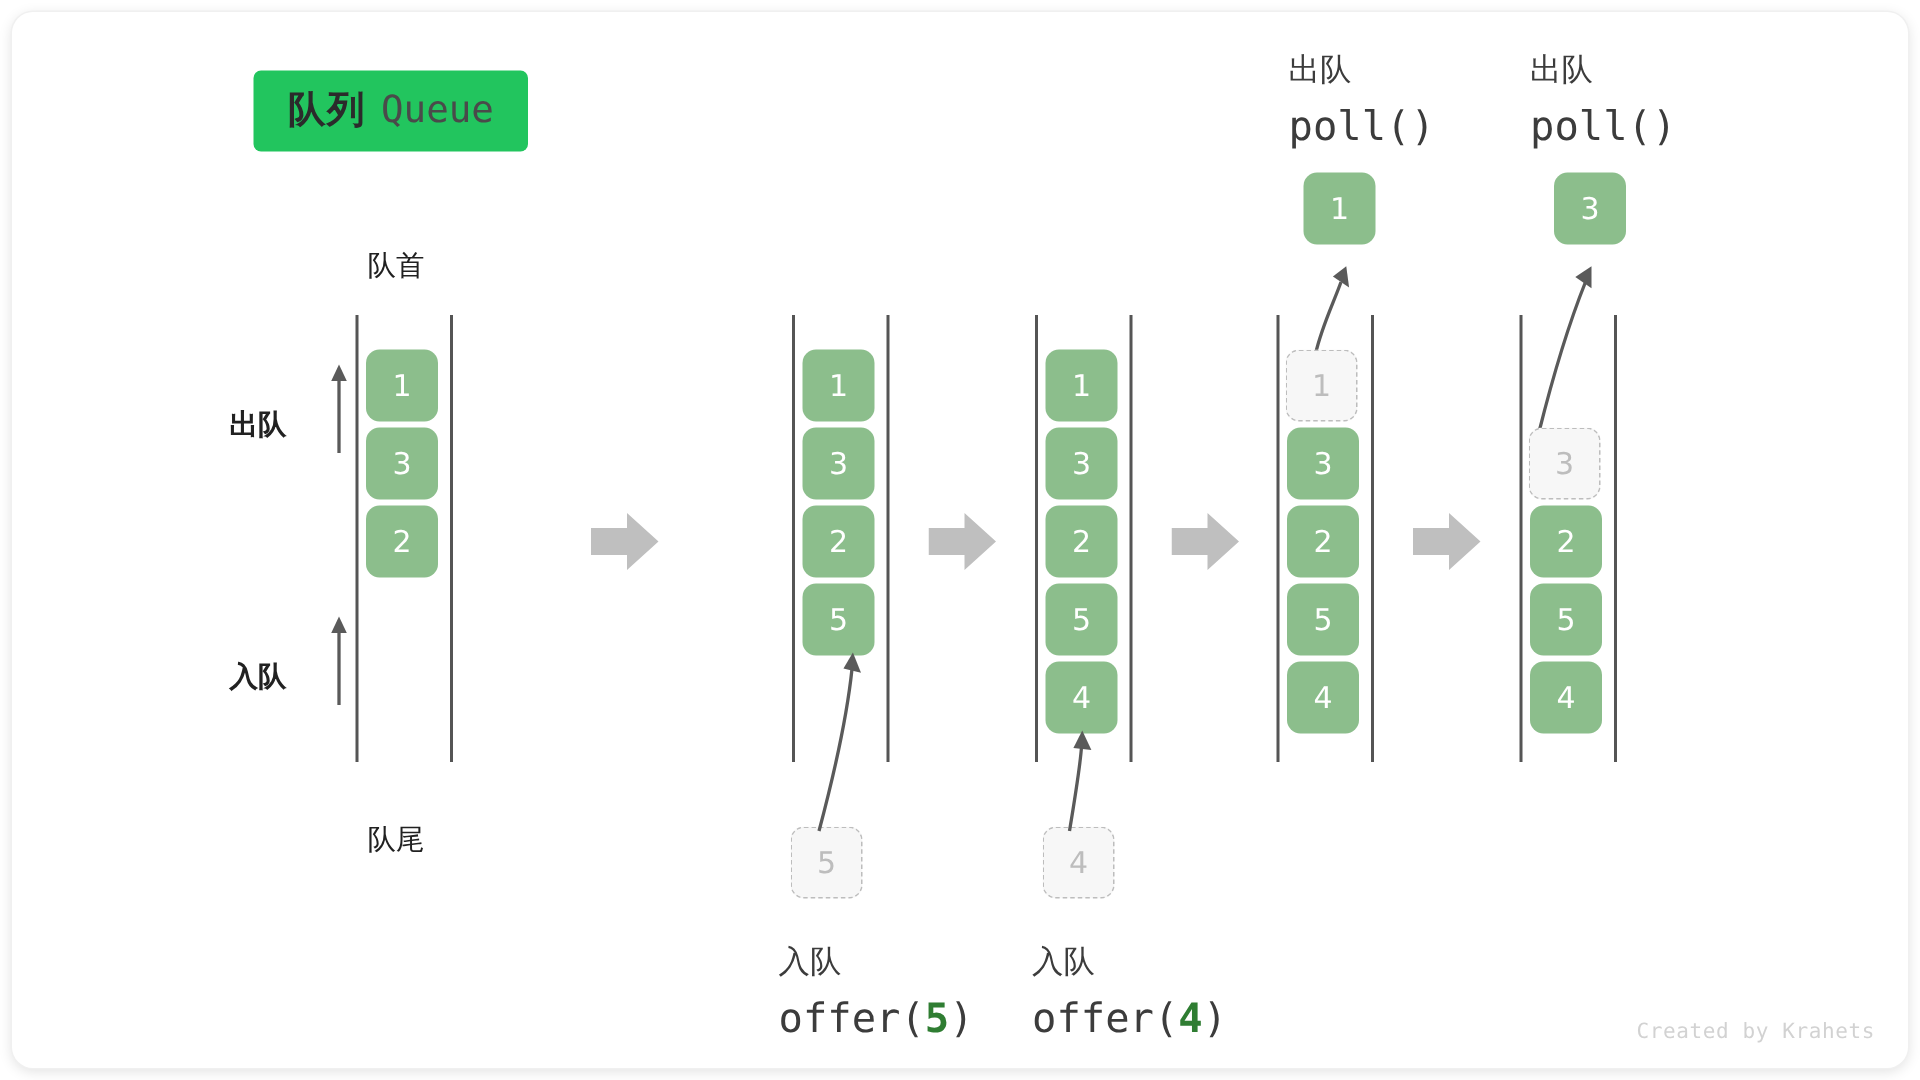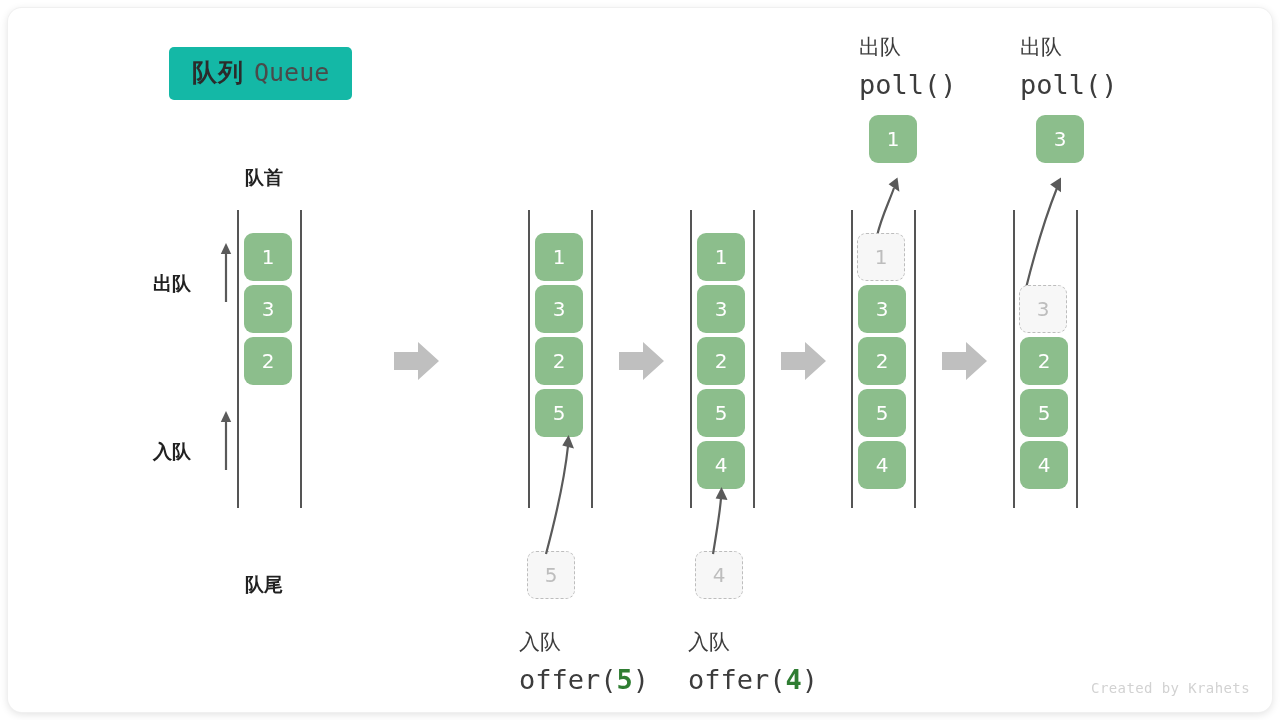--- a/index.html
+++ b/index.html
@@ -30,21 +30,21 @@
     width: 1264px;
     height: 704px;
   }
 
   
   .title-badge {
     position: absolute;
     left: 161px;
     top: 39px;
     padding: 13px 23px 15px 23px;
-    background: #14b8a6;
+    background: #22c55e;
     border-radius: 5px;
     white-space: nowrap;
     line-height: 1;
   }
   .title-cn {
     font-family: "Liberation Sans", "DejaVu Sans", sans-serif;
     font-size: 25px;
     font-weight: bold;
     color: #2b2b2b;
     letter-spacing: 1px;
@@ -58,21 +58,21 @@
 
   
   .lbl {
     position: absolute;
     white-space: nowrap;
     line-height: 1.28;
     color: #2e2e2e;
   }
   .lbl-bold {
     font-size: 19px;
-    font-weight: bold;
+    font-weight: normal;
     color: #212121;
   }
   .lbl-op {
     font-size: 19px;
     font-weight: bold;
     color: #212121;
   }
   .caption {
     position: absolute;
     white-space: nowrap;
@@ -150,21 +150,21 @@
 
 <div class="card">
 <div class="stage">
 
   <div class="title-badge">
     <span class="title-cn">队列</span><span class="title-en">Queue</span>
   </div>
 
   <div class="lbl lbl-bold" style="left:237px; top:158px;">队首</div>
 
-  <div class="lbl lbl-bold" style="left:237px; top:541px;margin-top:24px;">队尾</div>
+  <div class="lbl lbl-bold" style="left:237px; top:541px;">队尾</div>
 
   <div class="lbl lbl-op" style="left:145px; top:264px;">出队</div>
   <svg class="vert-arrow" style="left:206px; top:232px;" width="24" height="62" viewBox="0 0 24 62">
     <line x1="12" y1="62" x2="12" y2="12" stroke="#5a5a5a" stroke-width="2.2"></line>
     <path d="M12 3 L17.2 14 L6.8 14 Z" fill="#5a5a5a"></path>
   </svg>
 
   <div class="lbl lbl-op" style="left:145px; top:432px;">入队</div>
   <svg class="vert-arrow" style="left:206px; top:400px;" width="24" height="62" viewBox="0 0 24 62">
     <line x1="12" y1="62" x2="12" y2="12" stroke="#5a5a5a" stroke-width="2.2"></line>

